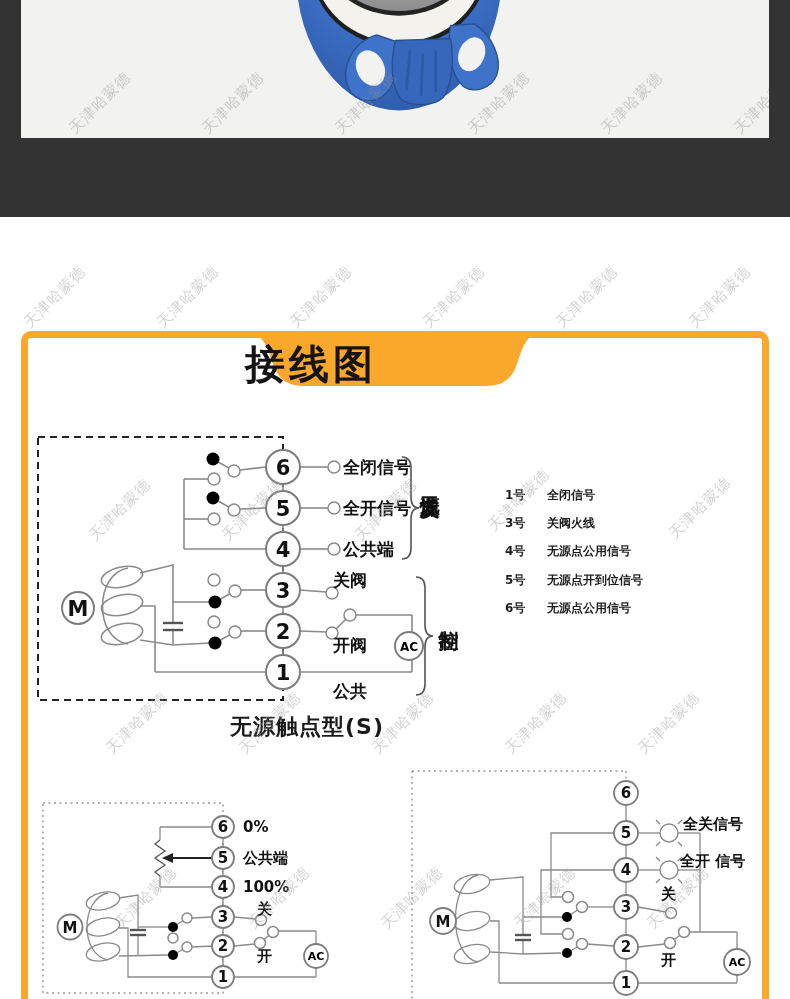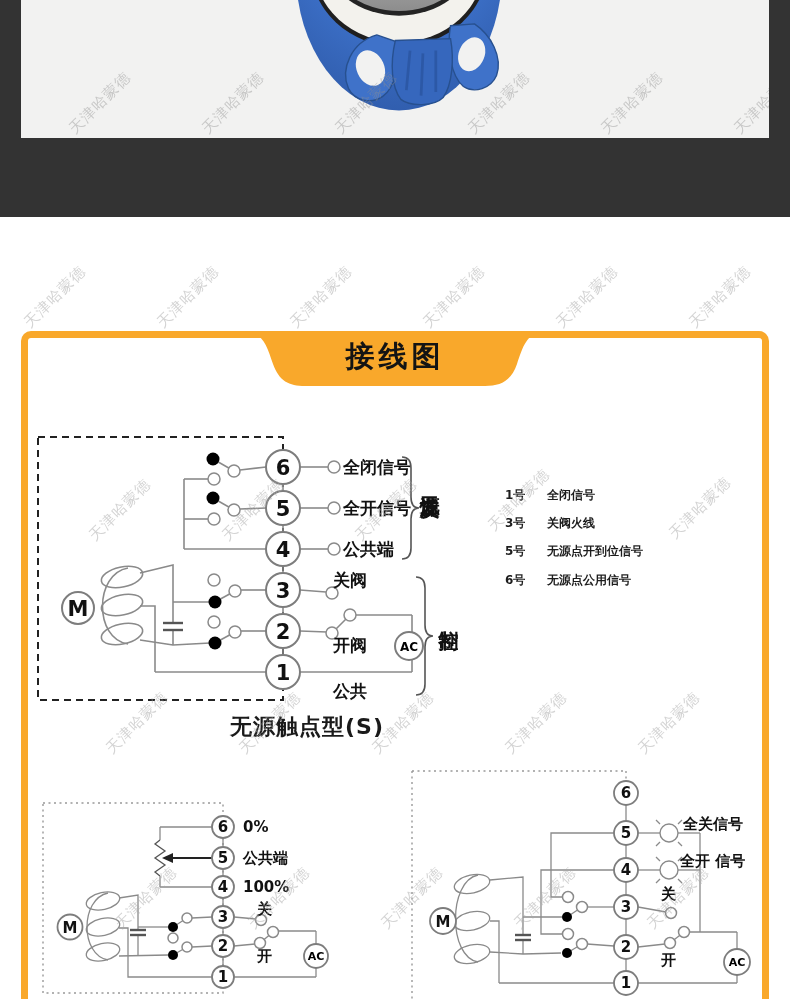--- a/index.html
+++ b/index.html
@@ -22,22 +22,22 @@
   .page-wms{z-index:30;}
   .page-wms .wm{color:#a8a8a8;opacity:.5;}
   
   .card{
     position:absolute;left:21px;top:331px;width:734px;height:700px;
     background:#ffffff;border:7px solid #F9A82B;border-bottom:none;
     border-radius:10px 10px 0 0;
   }
   .banner{position:absolute;left:245px;top:331px;width:300px;height:56px;z-index:6;}
   .banner-title{
-    position:absolute;left:0;top:6px;width:300px;text-align:center;
-    font-size:29px;font-weight:bold;letter-spacing:4px;color:#141414;
+    position:absolute;left:0;top:6px;width:300px;
+    font-size:40px;font-weight:bold;letter-spacing:4px;color:#141414;
   }
   
   .main-svg{position:absolute;left:30px;top:425px;z-index:2;}
   .pot-svg{position:absolute;left:35px;top:795px;z-index:2;}
   .lamp-svg{position:absolute;left:400px;top:763px;z-index:2;}
   svg text{font-family:"DejaVu Sans","Liberation Sans",sans-serif;}
   .wire{stroke:#8a8a8a;stroke-width:1.6;fill:none;}
   .wire-thin{stroke:#8a8a8a;stroke-width:1.3;fill:none;}
   .term{fill:#ffffff;stroke:#7d7d7d;stroke-width:2;}
   .term-s{fill:#ffffff;stroke:#7d7d7d;stroke-width:1.8;}
@@ -225,20 +225,24 @@
 </svg>
 
 <div class="legend">
   <div class="legend-row">
       <span class="legend-num">1号</span>
       <span>全闭信号</span>
     </div>
   <div class="legend-row">
       <span class="legend-num">3号</span>
       <span>关阀火线</span>
+    </div>
+  <div class="legend-row">
+      <span class="legend-num">4号</span>
+      <span>无源点公用信号</span>
     </div>
   <div class="legend-row">
       <span class="legend-num">5号</span>
       <span>无源点开到位信号</span>
     </div>
   <div class="legend-row">
       <span class="legend-num">6号</span>
       <span>无源点公用信号</span>
     </div>
 </div>

